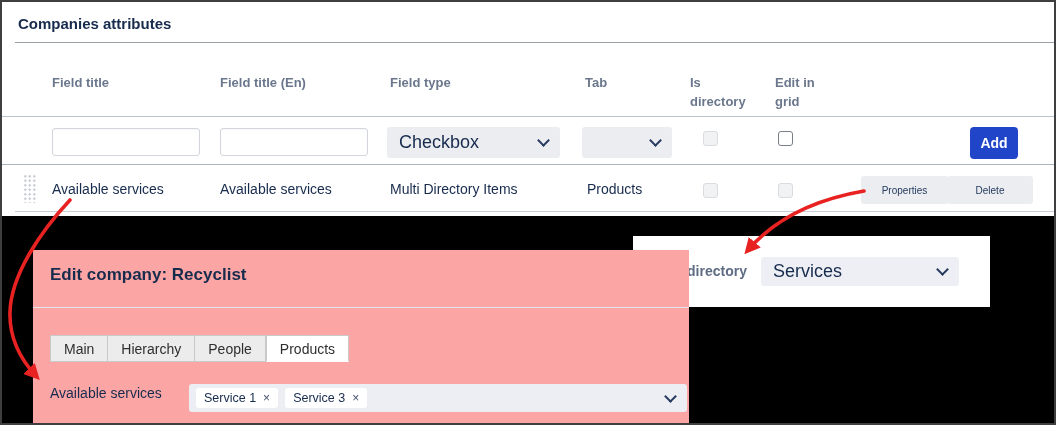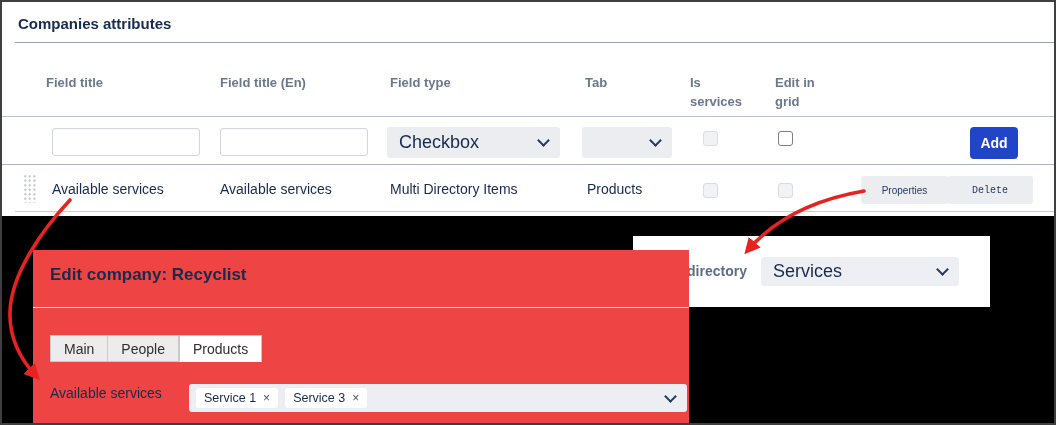--- a/index.html
+++ b/index.html
@@ -11,21 +11,21 @@
   }
   
   .attr-table{position:absolute;left:0;top:0;width:1052px;height:214px;background:#fff;padding-left:30px;}
   .section-title{position:absolute;left:16px;top:13px;font-size:15px;font-weight:bold;color:#172b4d;margin:0;}
   .hr{position:absolute;height:1px;}
   .hr-title{left:13px;right:0;top:40px;background:#9aa1ab;}
   .hr-head{left:0;right:0;top:114px;background:#bac2cc;}
   .hr-row{left:0;right:0;top:162px;background:#aab3c0;}
   .hr-bottom{left:13px;right:0;top:209px;background:#c9ced6;}
   .col-label{position:absolute;top:71px;font-size:13px;font-weight:600;color:#6b778c;line-height:19px;}
-  .c1{left:44px;text-align:right;} .c2{left:218px;} .c3{left:388px;} .c4{left:583px;}
+  .c1{left:50px;text-align:right;} .c2{left:218px;} .c3{left:388px;} .c4{left:583px;}
   .c5{left:688px;width:58px;} .c6{left:773px;width:62px;}
   .text-input{
     position:absolute;top:126px;width:148px;height:28px;box-sizing:border-box;
     border:1px solid #d3d7dd;border-radius:3px;background:#fff;padding:0 8px;
     font-family:inherit;font-size:13px;color:#172b4d;box-shadow:inset 0 1px 2px rgba(0,0,0,.04);
   }
   .ti1{left:50px;} .ti2{left:218px;}
   .sel{
     position:absolute;background:#ebedf1;border-radius:3px;display:flex;align-items:center;
     color:#172b4d;font-size:18px;cursor:pointer;box-sizing:border-box;padding:0 12px;
@@ -53,27 +53,27 @@
   .drag-handle{
     position:absolute;left:21px;top:172px;width:13px;height:29px;
     background-image:radial-gradient(circle,#c2c6cd 1.1px,transparent 1.3px);
     background-size:4.5px 4.5px;cursor:grab;
   }
   .btn-gray{
     position:absolute;top:174px;height:28px;border:none;border-radius:3px;background:#ebedf0;
     color:#243a5e;font-family:inherit;font-size:10px;cursor:pointer;
   }
   .btn-props{left:859px;width:87px;}
-  .btn-delete{left:945px;width:86px;font-family:Liberation Mono, monospace;}
+  .btn-delete{left:945px;width:86px;}
   
   .ud-panel{position:absolute;left:631px;top:234px;width:357px;height:71px;background:#fff;}
   .ud-label{position:absolute;left:19px;top:27px;font-size:14px;font-weight:600;color:#5e6c84;}
   .ud-select{left:128px;top:21px;width:198px;height:29px;background:#edeff4;}
   
-  .edit-panel{position:absolute;left:31px;top:248px;width:656px;height:173px;background:#ef4444;}
+  .edit-panel{position:absolute;left:31px;top:248px;width:656px;height:173px;background:#fca5a5;}
   .edit-title{position:absolute;left:17px;top:15px;margin:0;font-size:17px;font-weight:bold;color:#172b4d;}
   .edit-hr{position:absolute;left:0;right:0;top:57px;height:1px;background:#e2e5e9;}
   .tabs{position:absolute;left:17px;top:85px;display:flex;align-items:flex-end;}
   .tab{
     height:27px;box-sizing:border-box;border:1px solid #c9c9c9;border-left-width:0;
     background:#ececec;color:#2f2f2f;font-size:14px;display:flex;align-items:center;
     padding:0 13px;cursor:pointer;
   }
   .tab:first-child{border-left-width:1px;}
   .tab.active{background:#fff;border-bottom-color:#fff;border-left-width:1px;}
@@ -98,21 +98,21 @@
 <div class="frame">
 
   <section class="attr-table">
     <h2 class="section-title">Companies attributes</h2>
     <div class="hr hr-title"></div>
 
     <span class="col-label c1">Field title</span>
     <span class="col-label c2">Field title (En)</span>
     <span class="col-label c3">Field type</span>
     <span class="col-label c4">Tab</span>
-    <span class="col-label c5">Is services</span>
+    <span class="col-label c5">Is directory</span>
     <span class="col-label c6">Edit in grid</span>
 
     <div class="hr hr-head"></div>
 
     <input class="text-input ti1" type="text" value="" style="">
     <input class="text-input ti2" type="text" value="" style="">
 
     <div class="sel sel-fieldtype">
       <span>Checkbox</span>
       <span class="chev"></span>
@@ -149,20 +149,21 @@
       <span class="chev"></span>
     </div>
   </section>
 
   <section class="edit-panel">
     <h1 class="edit-title">Edit company: Recyclist</h1>
     <div class="edit-hr"></div>
 
     <div class="tabs">
       <div class="tab">Main</div>
+      <div class="tab">Hierarchy</div>
       <div class="tab">People</div>
       <div class="tab active">Products</div>
     </div>
 
     <span class="field-label">Available services</span>
     <div class="multiselect">
       <span class="chip">
         <span>Service 1</span>
         <span class="x">×</span>
       </span>

